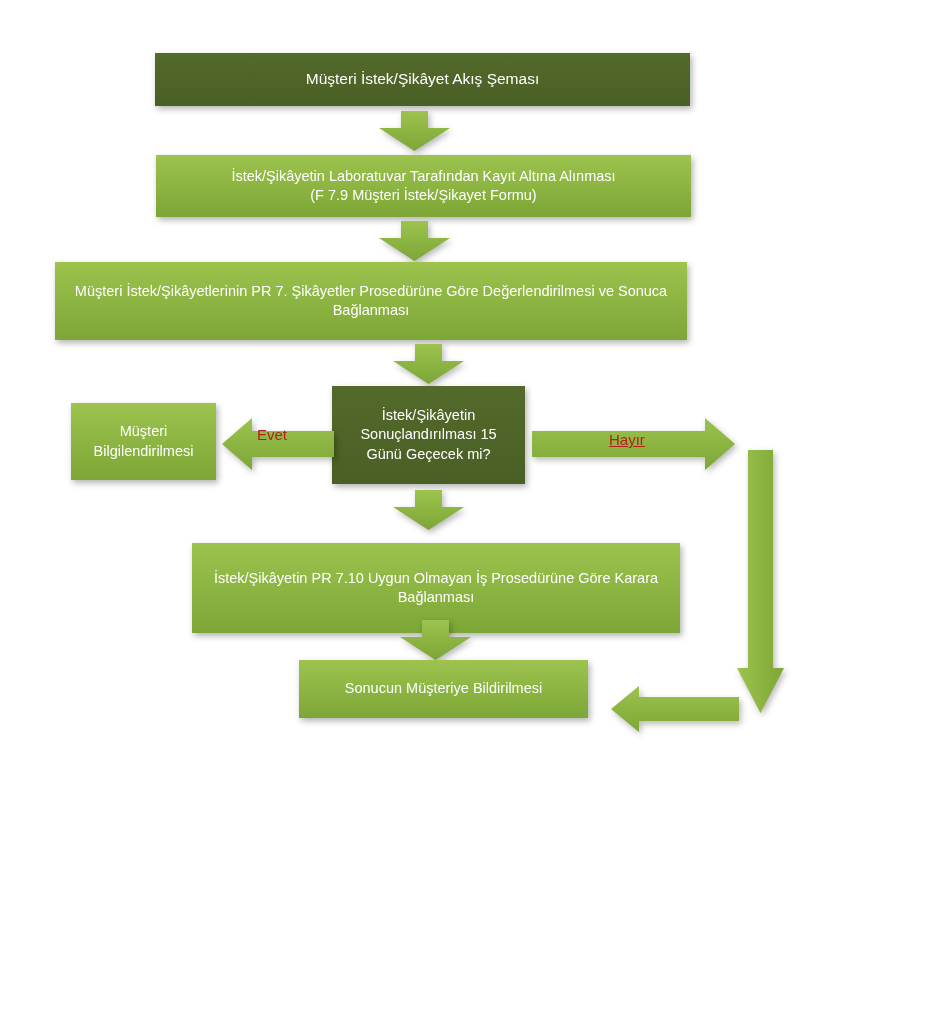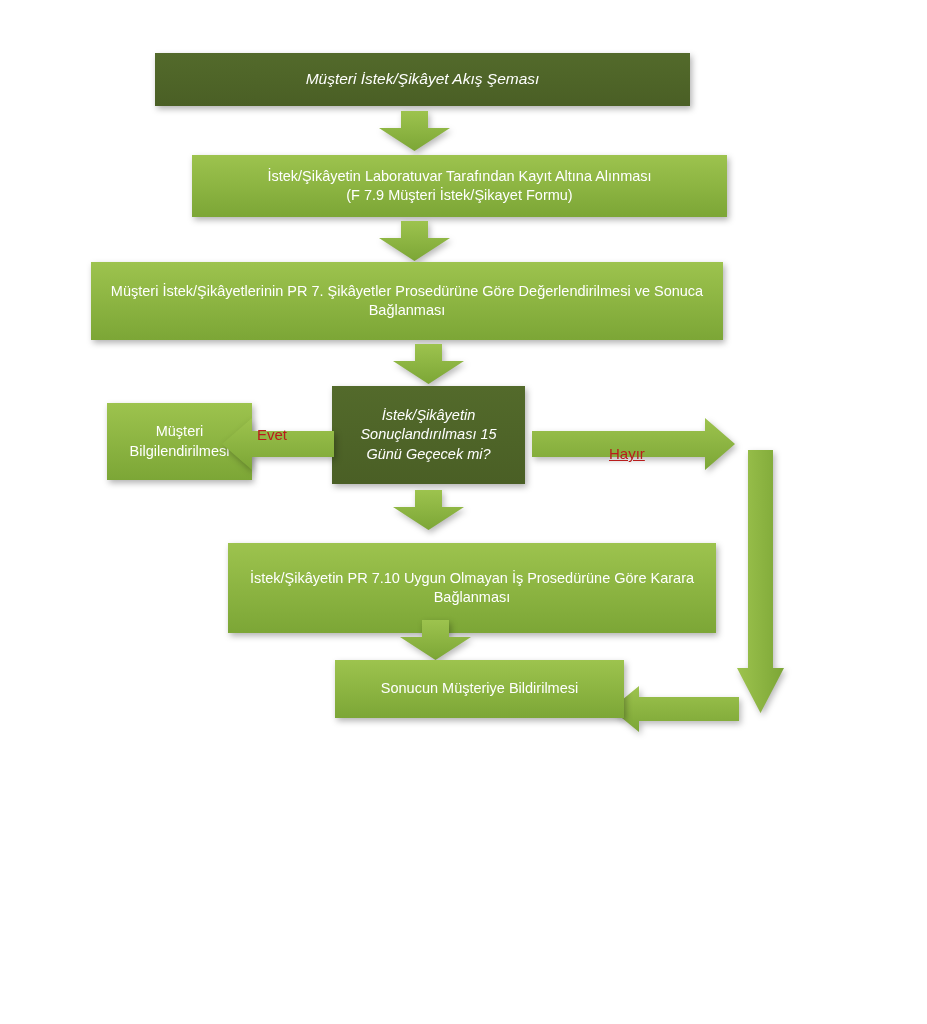--- a/index.html
+++ b/index.html
@@ -31,26 +31,24 @@
     justify-content: center;
     text-align: center;
     color: #ffffff;
     line-height: 1.32;
     padding: 4px 10px;
     filter: drop-shadow(2px 3px 3px rgba(0,0,0,0.30));
   }
   .node.dark {
     background: #4c6227;
     background: linear-gradient(to bottom, #536a2b 0%, #4a5f25 100%);
-    font-style: italic;
   }
   .node.light {
     background: #8fbc3f;
     background: linear-gradient(to bottom, #9dc34e 0%, #7ca636 100%);
-    margin-left: 36px;
   }
   .node .txt {
     display: block;
     width: 100%;
     white-space: pre-line;
   }
 
   
   .arrow {
     position: absolute;
@@ -150,21 +148,21 @@
     <svg viewBox="0 0 203 52" preserveAspectRatio="none" aria-hidden="true">
       <defs>
         <linearGradient id="gr1" x1="0" y1="0" x2="0" y2="1">
           <stop offset="0%" stop-color="#9dc34e"></stop>
             <stop offset="100%" stop-color="#7ca636"></stop>
         </linearGradient>
       </defs>
       <polygon points="203,26 173,0 173,13 0,13 0,39 173,39 173,52" fill="url(#gr1)"></polygon>
     </svg>
   </div>
-  <div class="arrow-label" style="left:609px; top:446px;text-decoration:underline;">Hayır</div>
+  <div class="arrow-label" style="left:609px; top:432px;text-decoration:underline;">Hayır</div>
 
   <div class="arrow" style="left:737px; top:450px; width:47px; height:263px;">
     <svg viewBox="0 0 47 263" preserveAspectRatio="none" aria-hidden="true">
       <defs>
         <linearGradient id="gv1" x1="0" y1="0" x2="1" y2="0">
           <stop offset="0%" stop-color="#9dc34e"></stop>
             <stop offset="100%" stop-color="#7ca636"></stop>
         </linearGradient>
       </defs>
       <polygon points="11,0 36,0 36,218 47,218 23.5,263 0,218 11,218" fill="url(#gv1)"></polygon>

